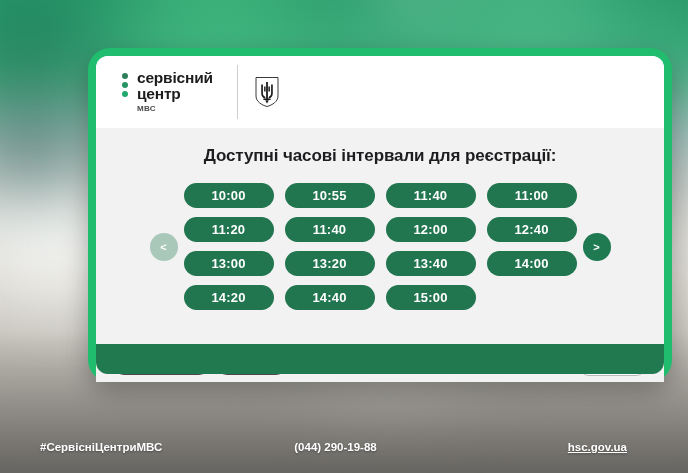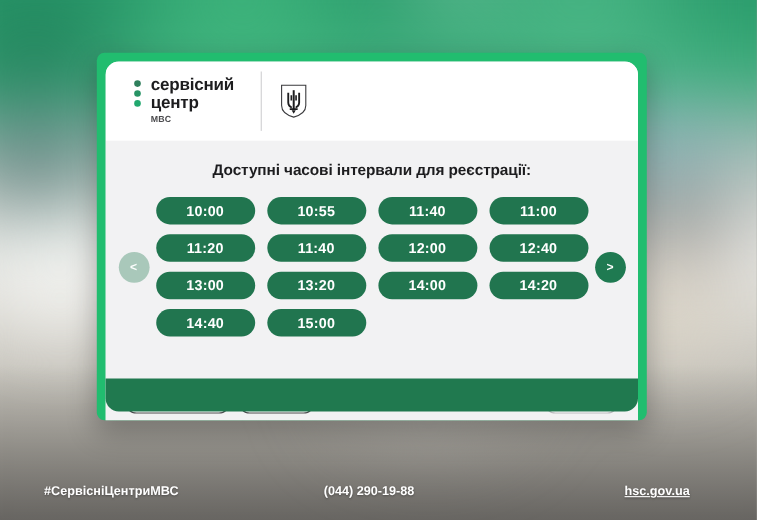--- a/index.html
+++ b/index.html
@@ -70,24 +70,24 @@
   .bg-dim {
     position: absolute; inset: 0;
     background: linear-gradient(180deg, rgba(0,0,0,0) 70%, rgba(40,38,36,.42) 100%);
   }
 
   
   .kiosk-frame {
     position: absolute;
     left: 88px;
     top: 48px;
-    width: 500px;
+    width: 584px;
     height: 334px;
     background: #21bd6f;
-    border-radius: 7px;
+    border-radius: 22px;
     padding: 8px 8px 0 8px;
     box-shadow: 0 10px 26px rgba(0,0,0,.28);
     z-index: 2;
   }
   .kiosk-inner {
     width: 100%;
     height: 100%;
     background: #f2f2f3;
     border-radius: 12px 12px 0 0;
     overflow: hidden;
@@ -145,21 +145,21 @@
 
   
   .card-body {
     flex: 1 1 auto;
     background: #f2f2f3;
     position: relative;
     padding: 18px 0 0 0;
   }
   .page-title {
     text-align: center;
-    font-size: 14px;
+    font-size: 17px;
     font-weight: 700;
     color: #1d1d1f;
     letter-spacing: -.1px;
     margin-bottom: 17px;
   }
 
   .slots-row-wrap {
     display: flex;
     align-items: center;
     justify-content: center;
@@ -312,20 +312,21 @@
           <button class="slot-btn">10:00</button>
           <button class="slot-btn">10:55</button>
           <button class="slot-btn">11:40</button>
           <button class="slot-btn">11:00</button>
           <button class="slot-btn">11:20</button>
           <button class="slot-btn">11:40</button>
           <button class="slot-btn">12:00</button>
           <button class="slot-btn">12:40</button>
           <button class="slot-btn">13:00</button>
           <button class="slot-btn">13:20</button>
+          <button class="slot-btn">13:40</button>
           <button class="slot-btn">14:00</button>
           <button class="slot-btn">14:20</button>
           <button class="slot-btn">14:40</button>
           <button class="slot-btn">15:00</button>
         </div>
 
         <button class="arrow-btn arrow-next">&gt;</button>
       </div>
 
       <div class="card-nav">

